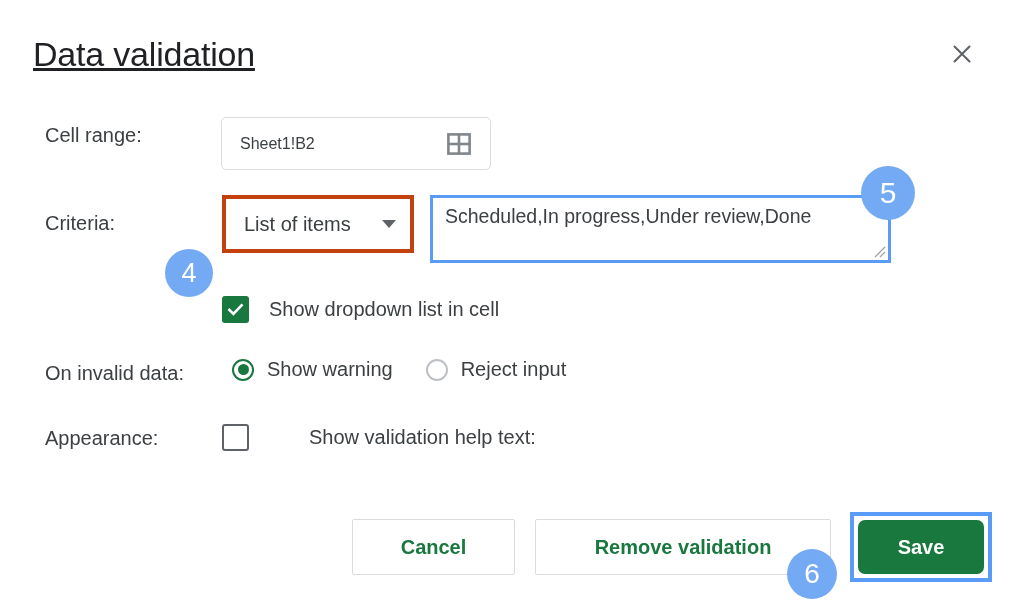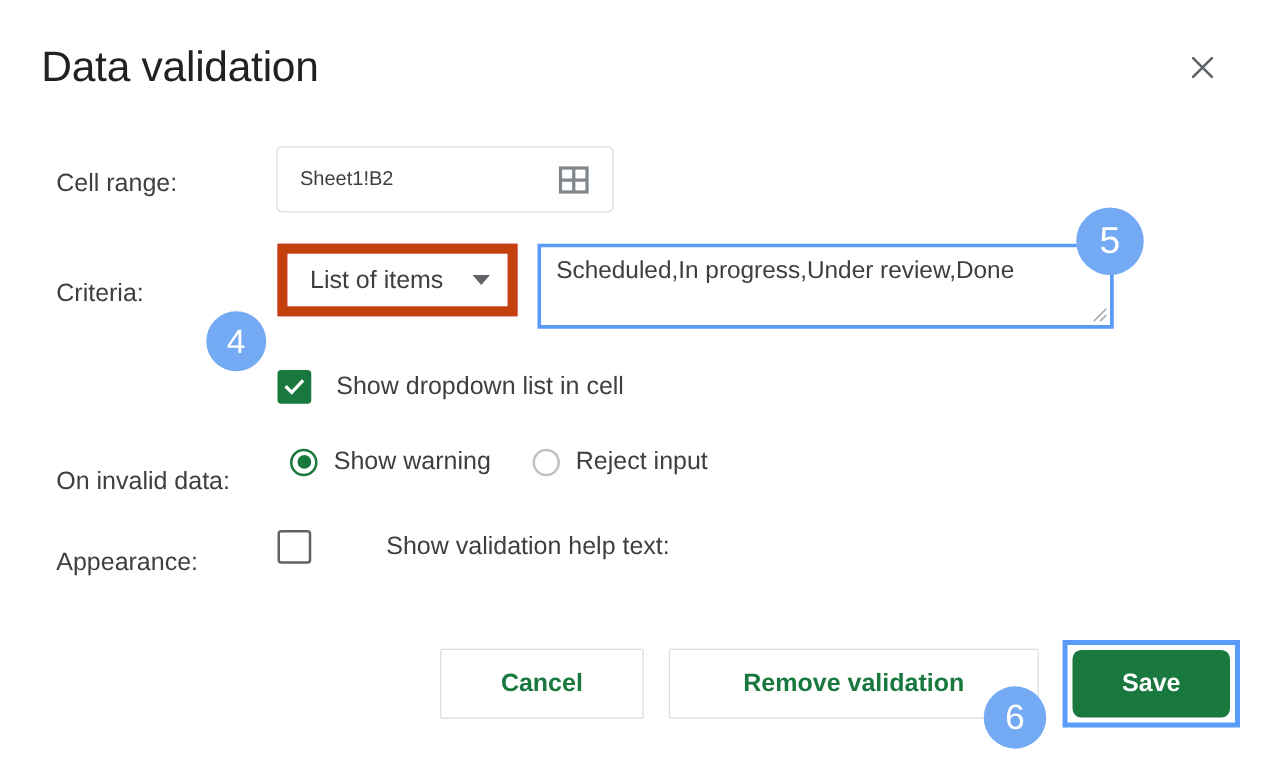--- a/index.html
+++ b/index.html
@@ -25,20 +25,21 @@
   .title {
     position: absolute;
     left: 33px;
     top: 32px;
     font-size: 34px;
     color: #202124;
     letter-spacing: -0.2px;
     font-weight: 400;
     line-height: 44px;
     white-space: nowrap;
+    text-decoration: underline;
   }
   .close-btn {
     position: absolute;
     left: 941px;
     top: 33px;
     width: 42px;
     height: 42px;
     display: flex;
     align-items: center;
     justify-content: center;
@@ -46,21 +47,20 @@
   }
   .close-btn svg { display: block; }
 
   
   .label {
     position: absolute;
     font-size: 20px;
     color: #3c4043;
     line-height: 26px;
     white-space: nowrap;
-    margin-top: 12px;
   }
   .lbl-cellrange { left: 45px; top: 122px; }
   .lbl-criteria  { left: 45px; top: 210px; }
   .lbl-invalid   { left: 45px; top: 360px; }
   .lbl-appearance{ left: 45px; top: 425px; }
 
   
   .cellrange-input {
     position: absolute;
     left: 221px;
@@ -90,23 +90,23 @@
   }
   .grid-icon svg { display: block; }
 
   
   .hl-dropdown {
     position: absolute;
     left: 222px;
     top: 195px;
     width: 192px;
     height: 58px;
-    border: 8px solid #c2410c;
-    box-sizing: border-box;
-    background: #ec4899;
+    border: 4px solid #c2410c;
+    box-sizing: border-box;
+    background: #14532d;
   }
   .dropdown-inner {
     position: absolute;
     left: 0; top: 0; right: 0; bottom: 0;
     display: flex;
     align-items: center;
     padding: 0 14px 0 18px;
     cursor: pointer;
     background: #ffffff;
   }

